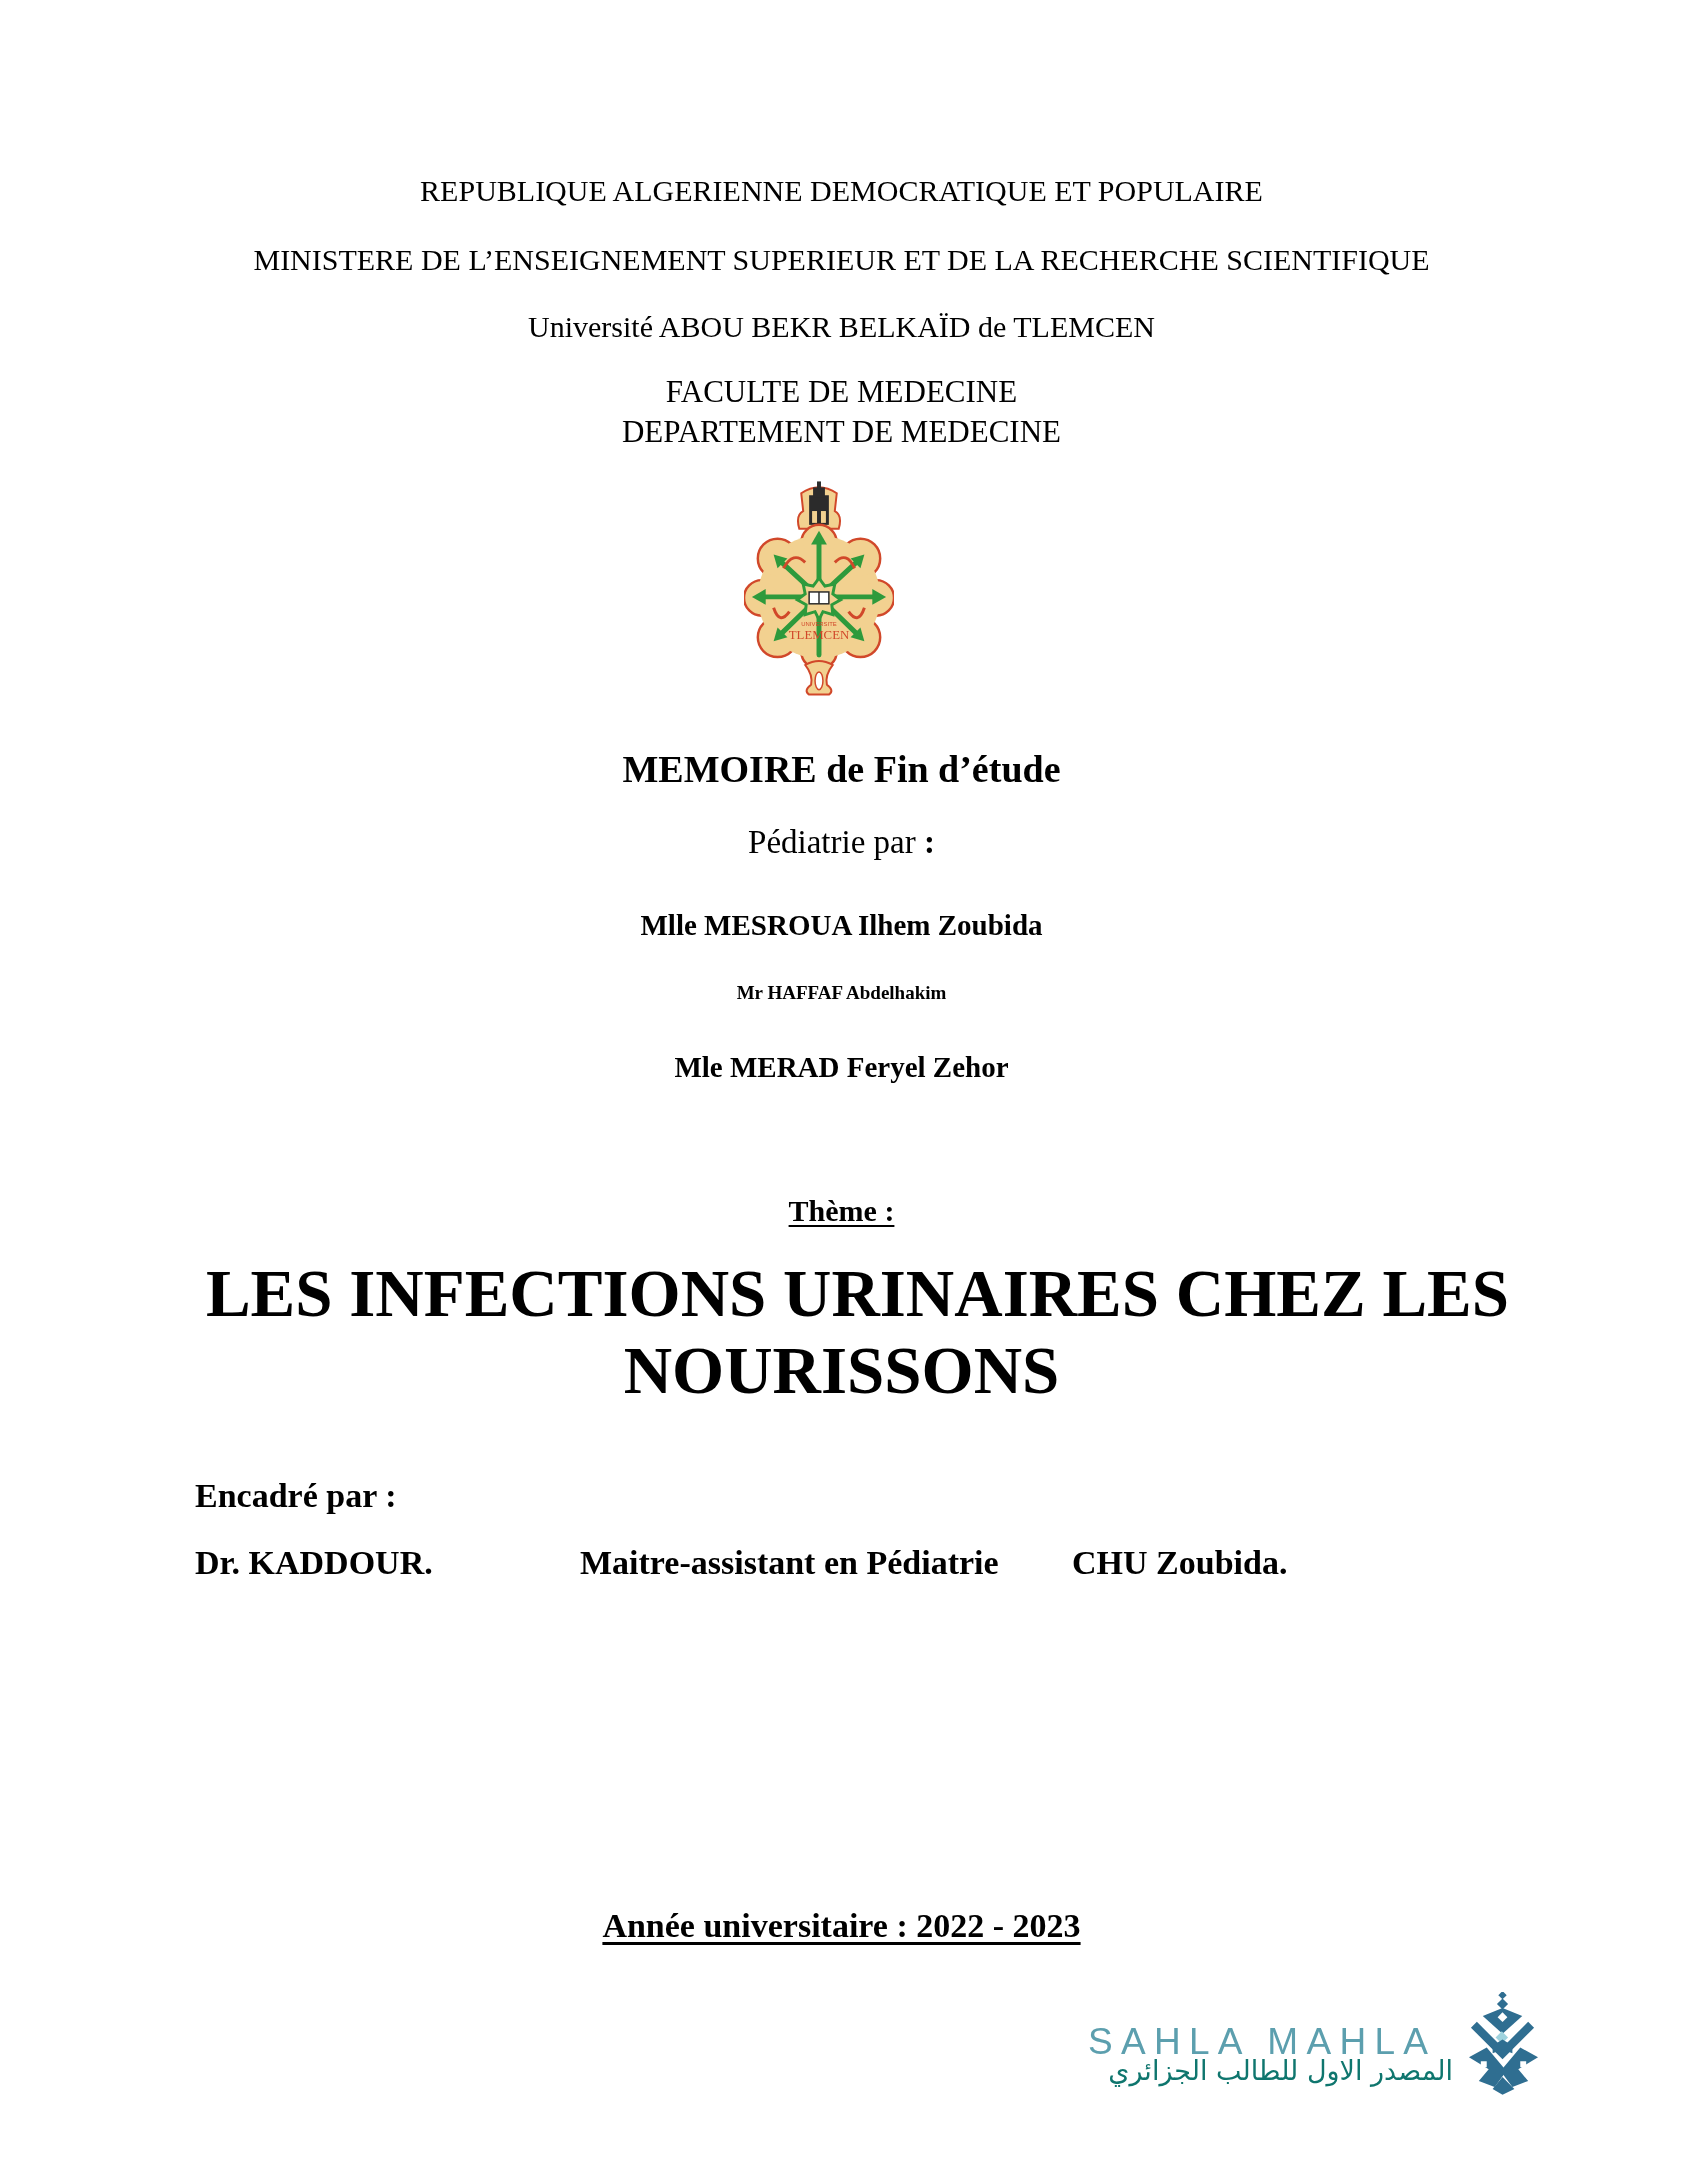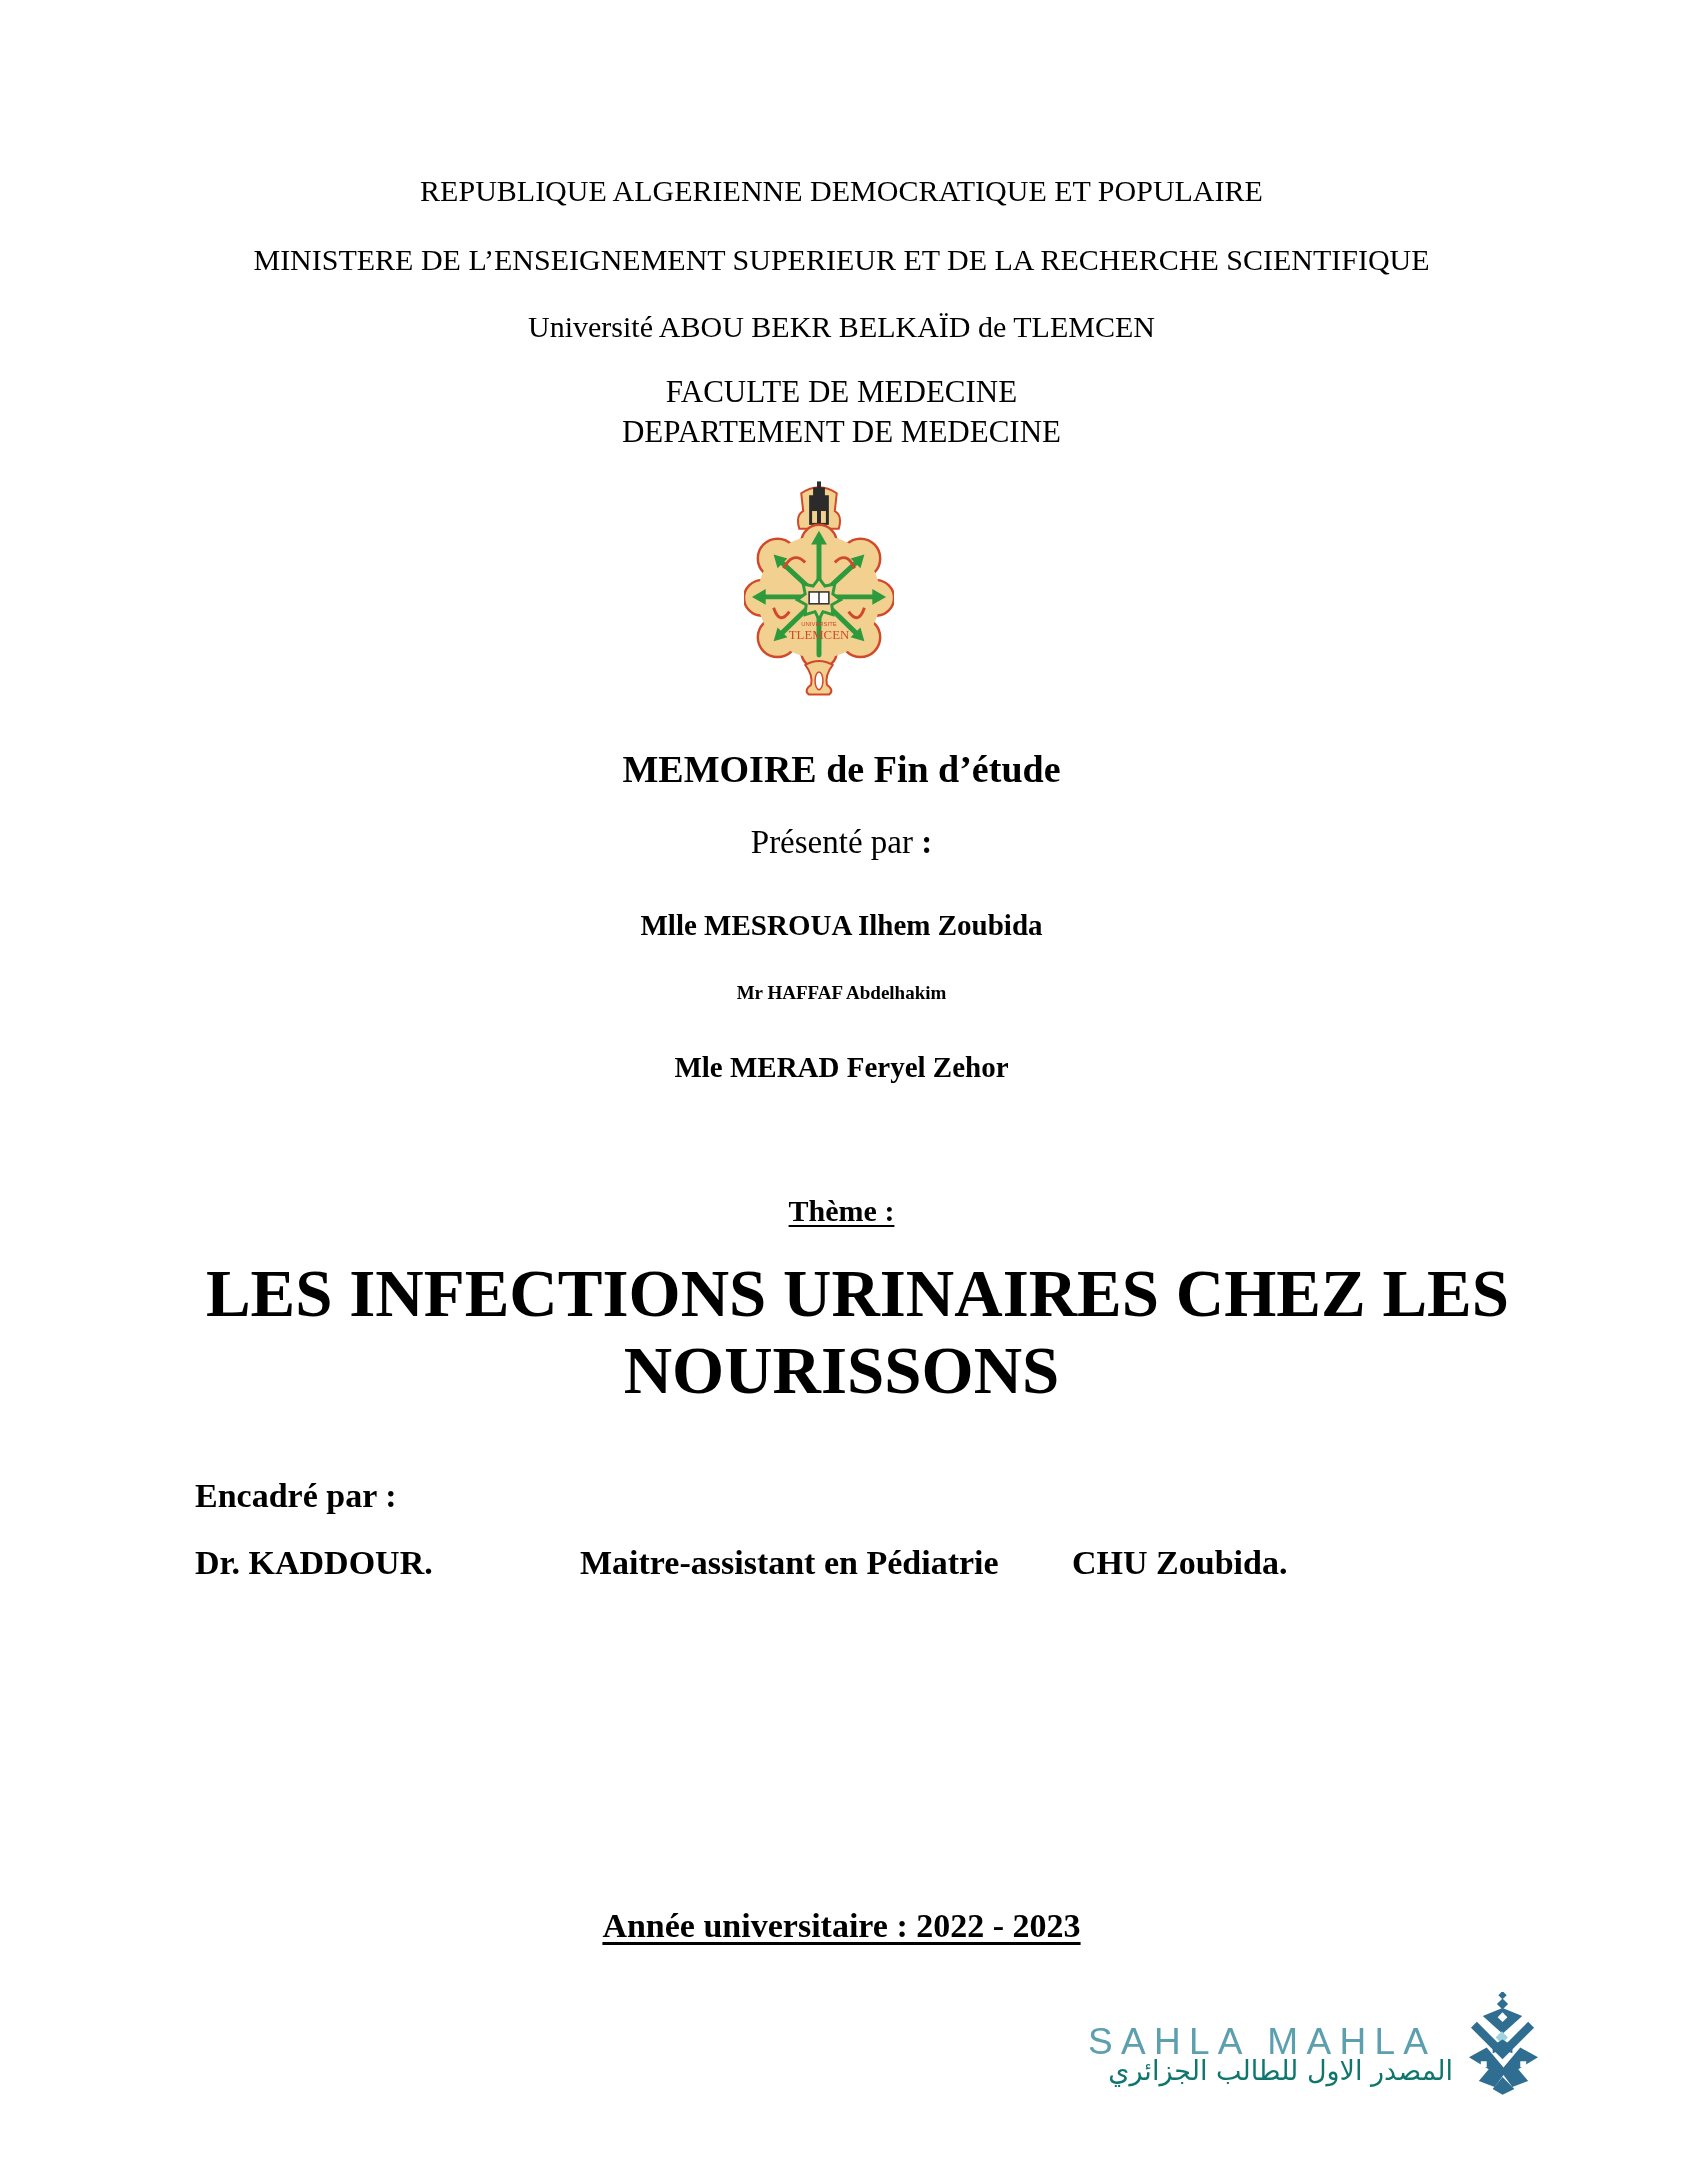--- a/index.html
+++ b/index.html
@@ -84,21 +84,21 @@
     <text x="76" y="146" text-anchor="middle" font-family="Liberation Sans, sans-serif" font-size="6" fill="#d1482a">UNIVERSITE</text>
     <text x="76" y="160" text-anchor="middle" font-family="Liberation Serif, serif" font-size="13" fill="#d1482a">TLEMCEN</text>
 
     <path d="M62 186 Q76 178 90 186 Q82 196 84 206 Q92 212 86 216 L66 216 Q60 212 68 206 Q70 196 62 186 Z" fill="#f2d190" stroke="#d1482a" stroke-width="2"></path>
     <ellipse cx="76" cy="202" rx="4" ry="9" fill="#ffffff" stroke="#d1482a" stroke-width="1.5"></ellipse>
   </svg>
 </div>
 
 <div class="line b" style="top:750px; font-size:38px;">MEMOIRE de Fin d’étude</div>
 <div class="line" style="top:826px; font-size:33px;">
-  <span>Présenté par</span><span class="b"> :</span>
+  <span>Pédiatrie par</span><span class="b"> :</span>
 </div>
 <div class="line b" style="top:911px; font-size:29px;">Mlle MESROUA Ilhem Zoubida</div>
 <div class="line b" style="top:983px; font-size:19px;">Mr HAFFAF Abdelhakim</div>
 <div class="line b" style="top:1053px; font-size:29px;">Mle MERAD Feryel Zehor</div>
 
 <div class="line" style="top:1196px; font-size:30px;">
   <span class="b u" style="text-decoration-thickness:2px; text-underline-offset:4px;">Thème :</span>
 </div>
 <div class="line b" style="top:1260px; font-size:67px;padding-left:16px;">LES INFECTIONS URINAIRES CHEZ LES</div>
 <div class="line b" style="top:1337px; font-size:67px;">NOURISSONS</div>

